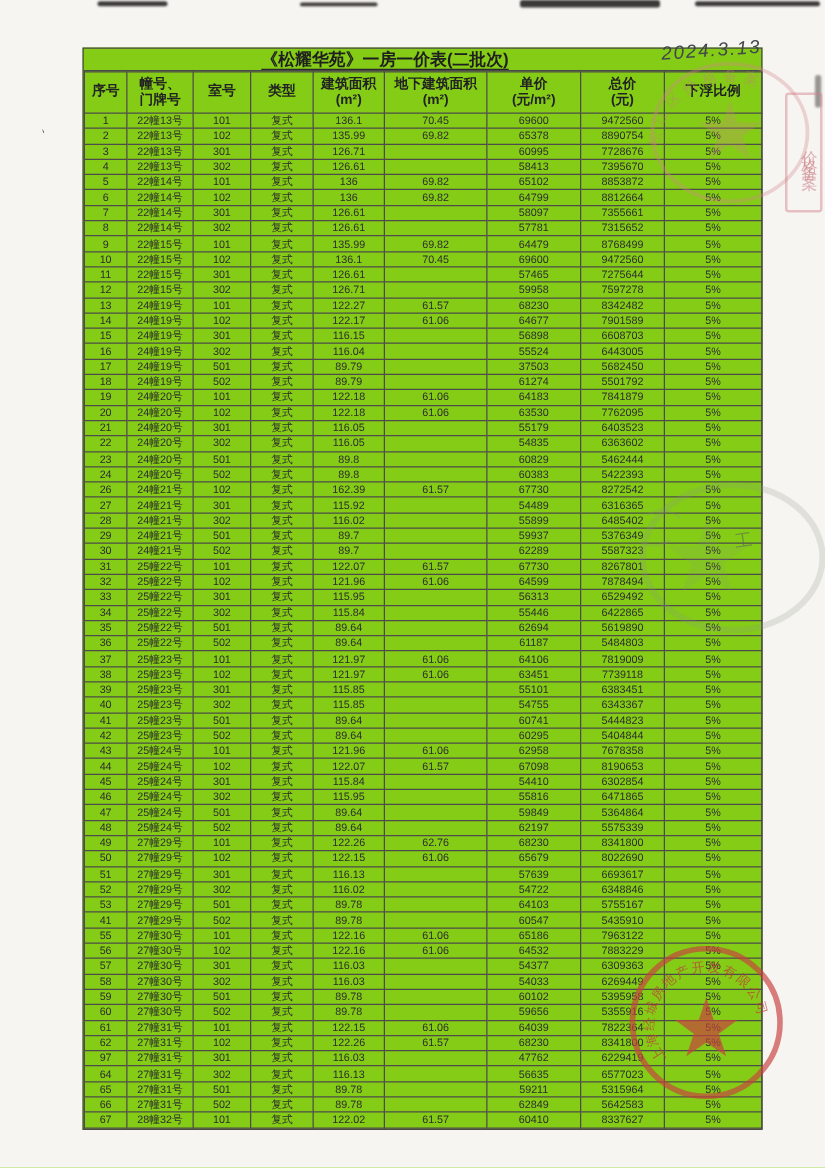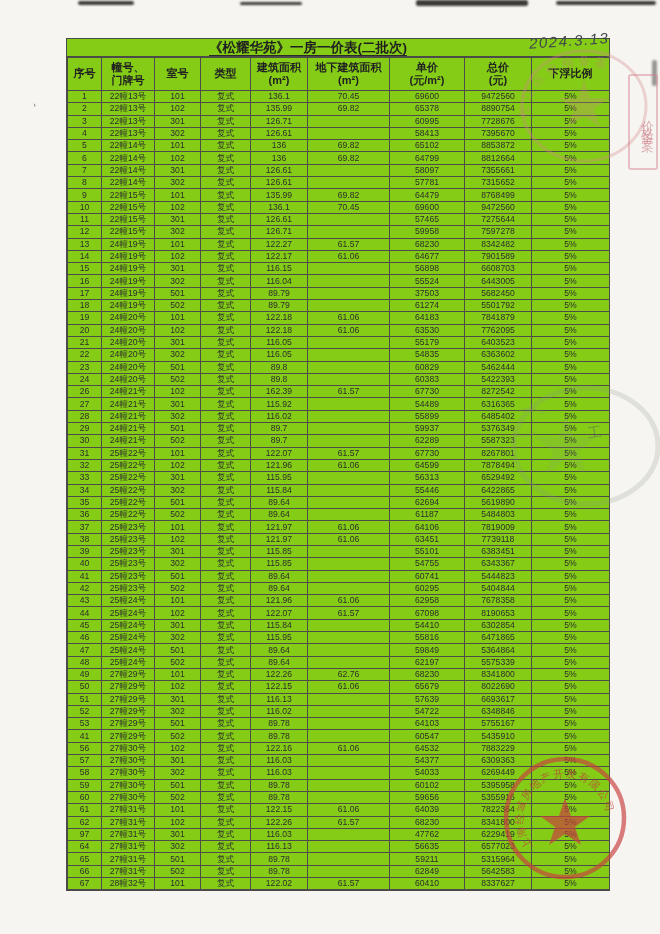--- a/index.html
+++ b/index.html
@@ -707,20 +707,31 @@
             <td>27幢29号</td>
             <td>502</td>
             <td>复式</td>
             <td>89.78</td>
             <td></td>
             <td>60547</td>
             <td>5435910</td>
             <td>5%</td>
           </tr>
           <tr>
+            <td>55</td>
+            <td>27幢30号</td>
+            <td>101</td>
+            <td>复式</td>
+            <td>122.16</td>
+            <td>61.06</td>
+            <td>65186</td>
+            <td>7963122</td>
+            <td>5%</td>
+          </tr>
+          <tr>
             <td>56</td>
             <td>27幢30号</td>
             <td>102</td>
             <td>复式</td>
             <td>122.16</td>
             <td>61.06</td>
             <td>64532</td>
             <td>7883229</td>
             <td>5%</td>
           </tr>

